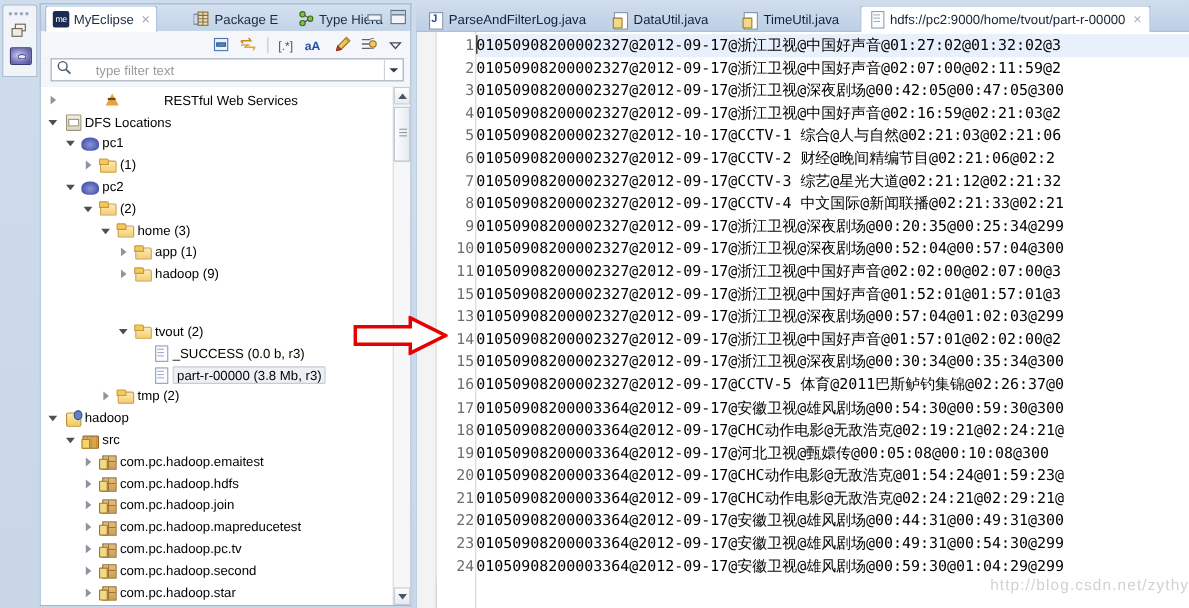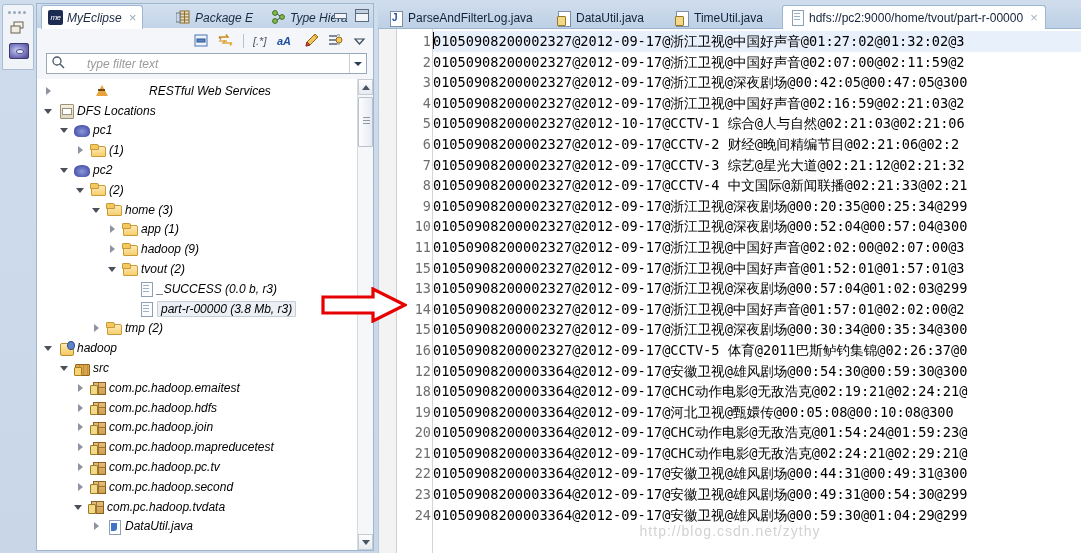--- a/index.html
+++ b/index.html
@@ -45,21 +45,21 @@
   .fv-ico2:after {
     content: ""; position: absolute; left: 6px; top: 5px;
     width: 8px; height: 5px; border-radius: 50%;
     background: #e9ecfb;
     box-shadow: inset 0 0 0 1px #4b4a88;
   }
 
   
   .left-view {
     position: absolute; left: 36px; top: 3px;
-    width: 338px; height: 549px; font-style: italic;
+    width: 338px; height: 549px;
   }
   .lv-tabs {
     position: relative; height: 25px;
     background: linear-gradient(180deg,#d3e0ef 0%,#c3d4e8 100%);
     border-top: 1px solid #9fb6d0;
     border-left: 1px solid #9fb6d0;
     border-right: 1px solid #9fb6d0;
   }
   .lv-tab {
     position: absolute; top: 2px; height: 23px;
@@ -354,21 +354,21 @@
     position: absolute; left: 54px; top: 3px; width: 1px; height: 17px;
     background: #000;
   }
   .vline {
     position:absolute; left: 53px; top: 0; bottom: 0; width: 1px; background: #d5d5d5;
   }
 
   
   .watermark {
     position: absolute; left: 0; right: 0; bottom: 14px;
-    text-align: center; font-size: 14px; color: rgba(140,140,140,0.40);
+    text-align: right; font-size: 14px; color: rgba(140,140,140,0.40);
     font-family: "Liberation Sans", sans-serif; letter-spacing: 1px;
     pointer-events: none;
   }
 
   
   .red-arrow {
     position: absolute; left: 321px; top: 287px;
     width: 86px; height: 36px; pointer-events: none;
   }
 </style>
@@ -529,21 +529,21 @@
           <div class="trow" style="padding-left: 70px;">
             <span class="arrw closed"></span>
             <span class="ico ico-folder"></span>
             <span class="lbl">app (1)</span>
           </div>
           <div class="trow" style="padding-left: 70px;">
             <span class="arrw closed"></span>
             <span class="ico ico-folder"></span>
             <span class="lbl">hadoop (9)</span>
           </div>
-          <div class="trow" style="padding-left: 70px;">
+          <div class="trow" style="padding-left: 70px; margin-top: 32px;">
             <span class="arrw open"></span>
             <span class="ico ico-folder"></span>
             <span class="lbl">tvout (2)</span>
           </div>
           <div class="trow" style="padding-left: 86px;">
             <span class="arrw "></span>
             <span class="ico ico-file"></span>
             <span class="lbl">_SUCCESS (0.0 b, r3)</span>
           </div>
           <div class="trow selected" style="padding-left: 86px;">
@@ -588,20 +588,25 @@
           </div>
           <div class="trow" style="padding-left: 38px;">
             <span class="arrw closed"></span>
             <span class="ico ico-pkgnode locked"></span>
             <span class="lbl">com.pc.hadoop.pc.tv</span>
           </div>
           <div class="trow" style="padding-left: 38px;">
             <span class="arrw closed"></span>
             <span class="ico ico-pkgnode locked"></span>
             <span class="lbl">com.pc.hadoop.second</span>
+          </div>
+          <div class="trow" style="padding-left: 38px;">
+            <span class="arrw closed"></span>
+            <span class="ico ico-pkgnode locked"></span>
+            <span class="lbl">com.pc.hadoop.star</span>
           </div>
           <div class="trow" style="padding-left: 36px;">
             <span class="arrw open"></span>
             <span class="ico ico-pkgnode locked"></span>
             <span class="lbl">com.pc.hadoop.tvdata</span>
           </div>
           <div class="trow" style="padding-left: 54px;">
             <span class="arrw closed"></span>
             <span class="ico ico-java"></span>
             <span class="lbl">DataUtil.java</span>
@@ -651,21 +656,21 @@
           <div>7</div>
           <div>8</div>
           <div>9</div>
           <div>10</div>
           <div>11</div>
           <div>15</div>
           <div>13</div>
           <div>14</div>
           <div>15</div>
           <div>16</div>
-          <div>12</div>
+          <div>17</div>
           <div>18</div>
           <div>19</div>
           <div>20</div>
           <div>21</div>
           <div>22</div>
           <div>23</div>
           <div>24</div>
         </div>
       <div class="vline"></div>
       <div class="code" id="code">

